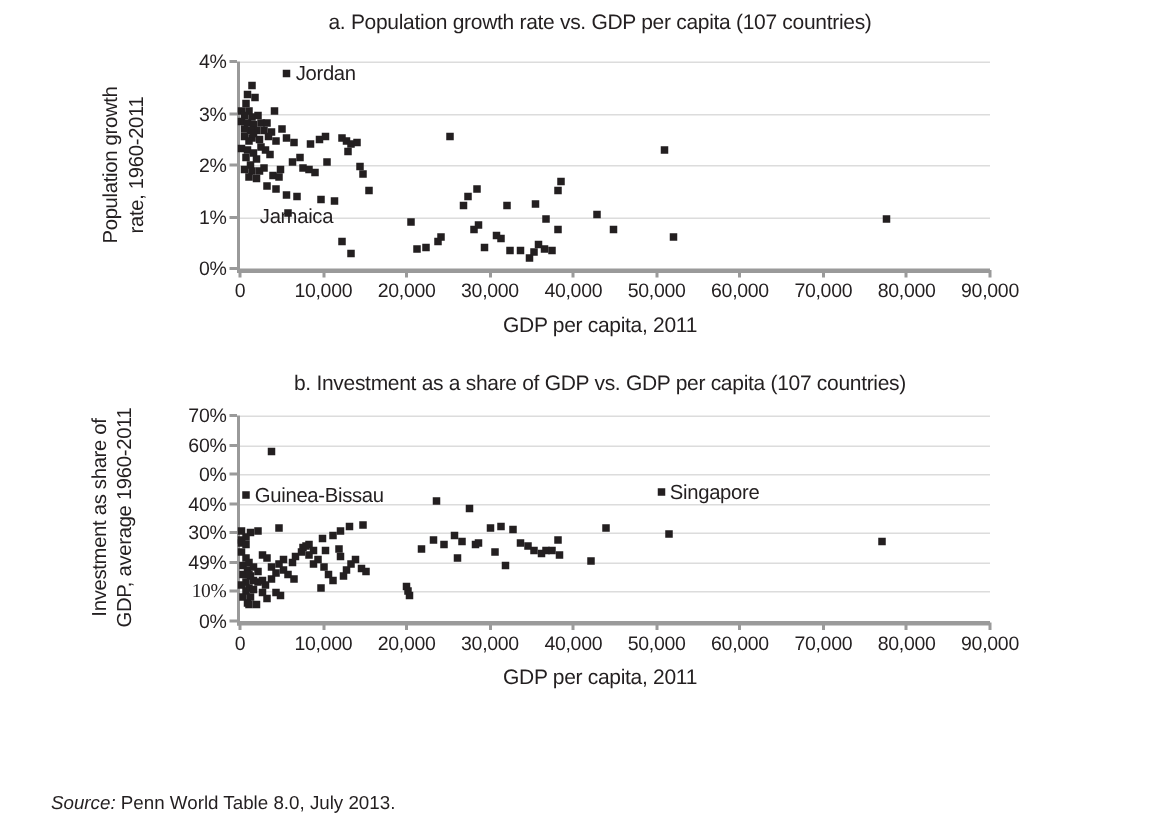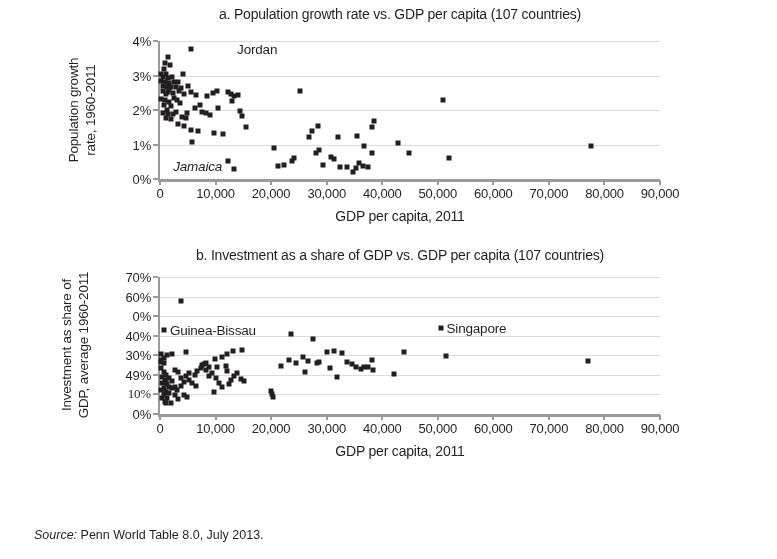--- a/index.html
+++ b/index.html
@@ -172,22 +172,22 @@
         <div class="marker" style="left: 249.444px; top: 111.78px; width: 5px; height: 5px; background: rgb(35, 31, 32);"></div>
         <div class="marker" style="left: 283.333px; top: 59.34px; width: 5px; height: 5px; background: rgb(35, 31, 32);"></div>
         <div class="marker" style="left: 288.889px; top: 116.955px; width: 5px; height: 5px; background: rgb(35, 31, 32);"></div>
         <div class="marker" style="left: 430.556px; top: 104.535px; width: 5px; height: 5px; background: rgb(35, 31, 32);"></div>
         <div class="marker" style="left: 3.33333px; top: 44.85px; width: 5px; height: 5px; background: rgb(35, 31, 32);"></div>
         <div class="marker" style="left: 5.55556px; top: 53.475px; width: 5px; height: 5px; background: rgb(35, 31, 32);"></div>
         <div class="marker" style="left: 8.88889px; top: 48.3px; width: 5px; height: 5px; background: rgb(35, 31, 32);"></div>
         <div class="marker" style="left: 15.5556px; top: 70.725px; width: 5px; height: 5px; background: rgb(35, 31, 32);"></div>
         <div class="marker" style="left: 18.8889px; top: 50.025px; width: 5px; height: 5px; background: rgb(35, 31, 32);"></div>
         <div class="marker" style="left: 26.6667px; top: 72.45px; width: 5px; height: 5px; background: rgb(35, 31, 32);"></div>
-        <div class="annotation" style="left: 37.1111px; top: 7.59px; margin-left: 40px;">Jordan</div>
-        <div class="annotation" style="left: 13.2222px; top: 125px; font-style: italic;">Jamaica</div>
+        <div class="annotation" style="left: 37.1111px; top: 7.59px;">Jordan</div>
+        <div class="annotation" style="left: 13.2222px; top: 103px;">Jamaica</div>
       </div>
     <div class="xlabel" style="top:208px;">GDP per capita, 2011</div>
   </div>
 
   <div>
     <div class="chart-title" style="top:247px;">b. Investment as a share of GDP vs. GDP per capita (107 countries)</div>
     <div class="ylabel" style="left:-13px;top:328px;width:175px;">
       <span>Investment as share of</span><br>
       <span>GDP, average 1960-2011</span>
     </div>

